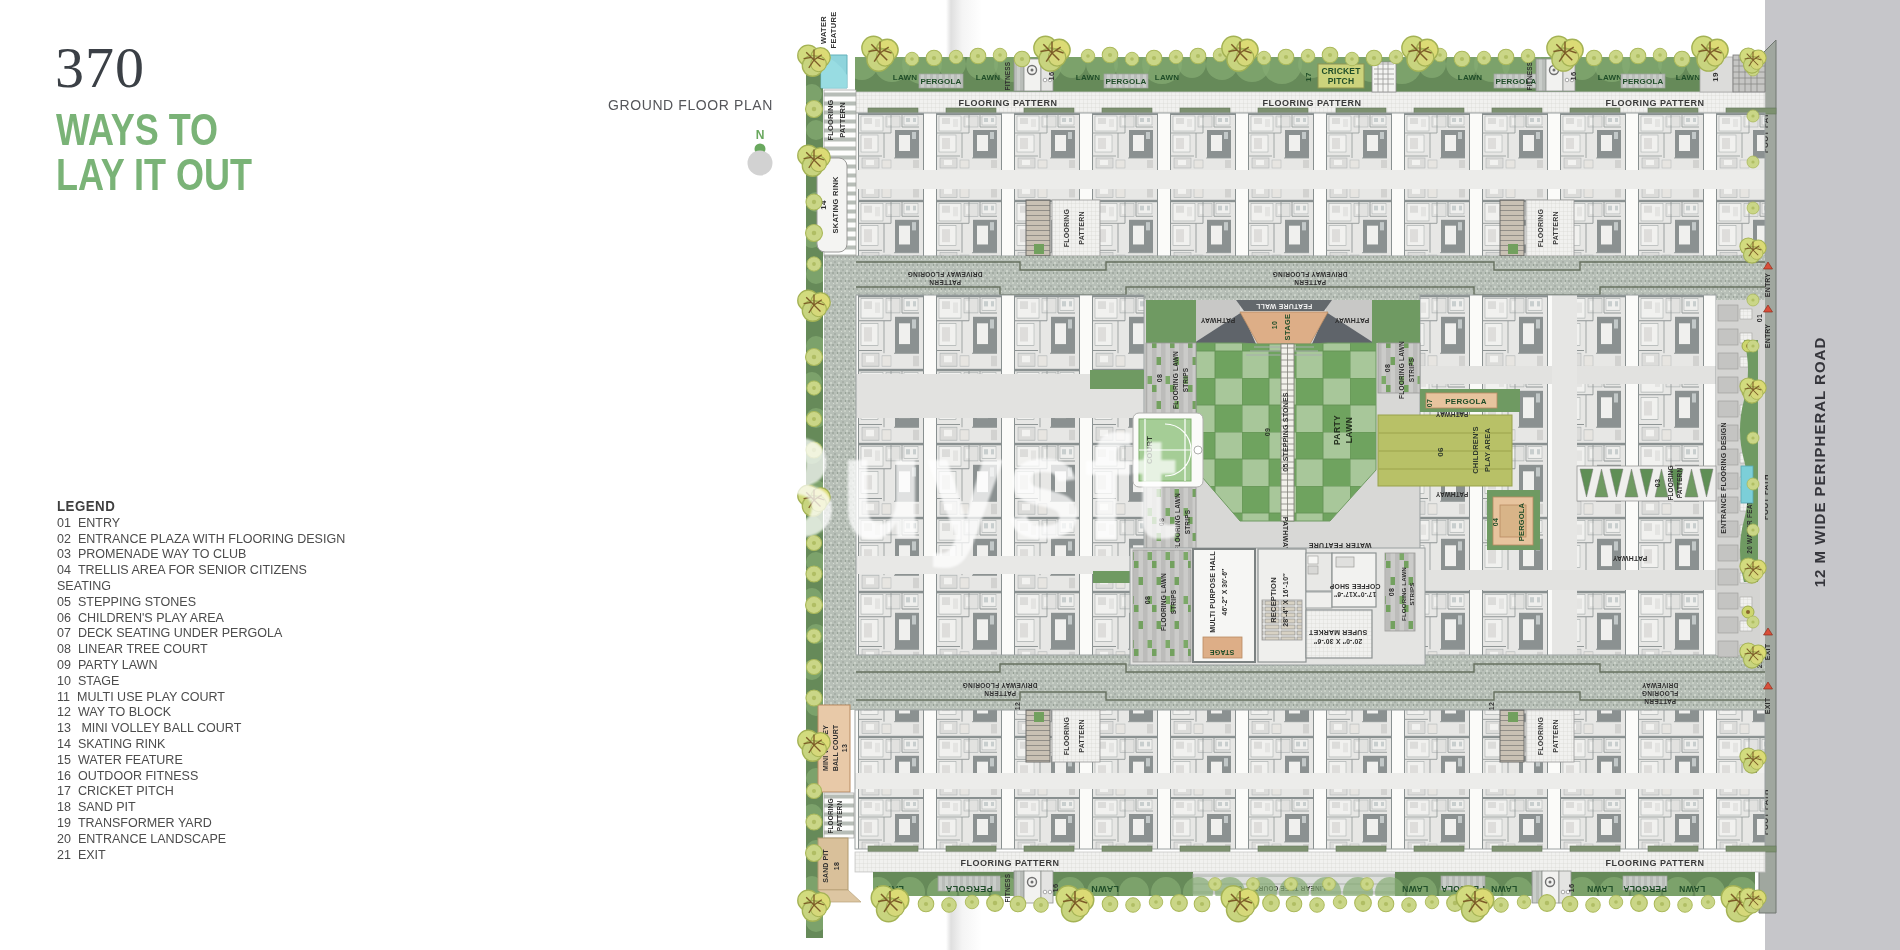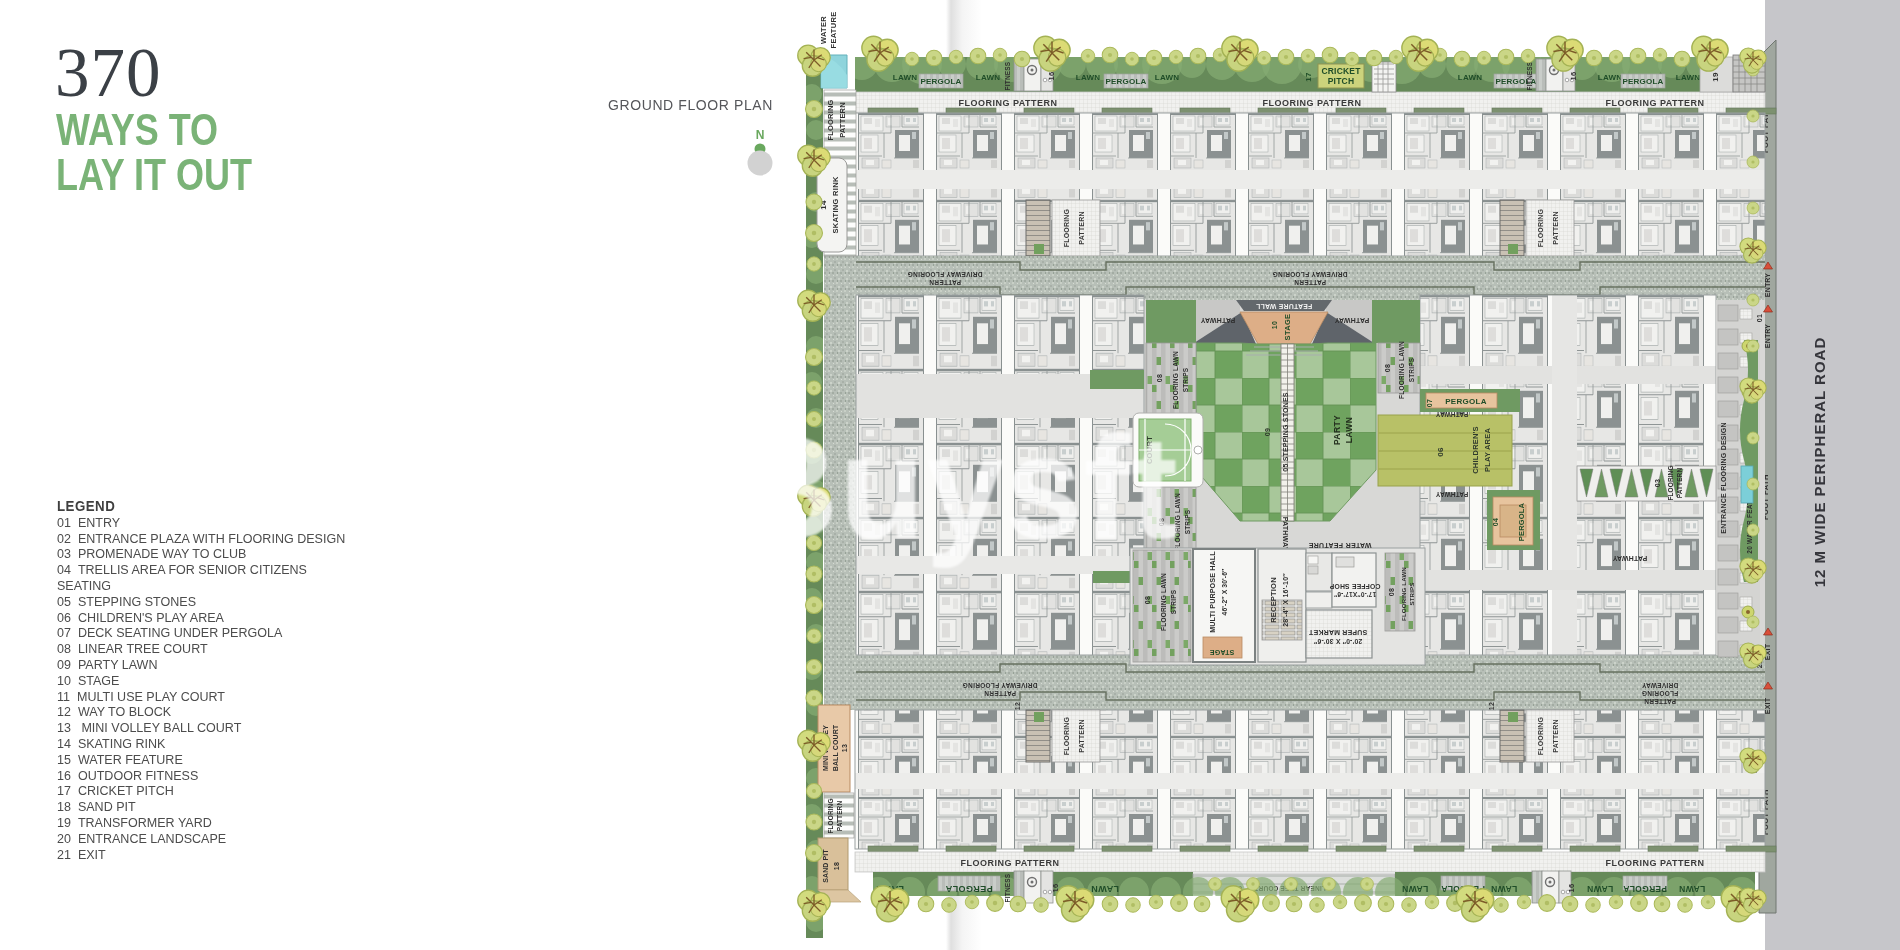--- a/index.html
+++ b/index.html
@@ -1,18 +1,18 @@
 <!DOCTYPE html>
 <html><head><meta charset="utf-8"><style>
 
 * { margin:0; padding:0; box-sizing:border-box; }
 body { width:1900px; height:950px; position:relative; background:#fff; overflow:hidden;
        font-family:"Liberation Sans", sans-serif; }
 .big370 { position:absolute; left:55px; top:34px; font-family:"Liberation Serif", serif;
-          font-size:69px; color:#3b4046; letter-spacing:1px; }
+          font-size:58px; color:#3b4046; letter-spacing:1px; }
 .ways { position:absolute; left:56px; top:107px; font-size:45px; color:#7ab377;
         font-weight:bold; line-height:45px; letter-spacing:0px;
         transform:scaleX(0.80); transform-origin:0 0; }
 .gfp { position:absolute; left:608px; top:97px; font-size:14px; color:#55565a; letter-spacing:0.6px; }
 .legend { position:absolute; left:57px; top:499px; font-size:13.2px; color:#4c4c4c; line-height:15.8px; transform:scaleX(0.95); transform-origin:0 0; }
 .legend b { font-size:14px; color:#3f3f3f; letter-spacing:0.5px; }
 .spine { position:absolute; left:946px; top:0; width:36px; height:950px;
          background:linear-gradient(90deg, rgba(0,0,0,0) 0%, rgba(110,110,110,0.22) 14%, rgba(150,150,150,0.10) 45%, rgba(0,0,0,0) 100%); }
 .wm { position:absolute; left:737px; top:404px; font-size:146px; font-weight:bold; color:rgba(255,255,255,0.73);
       letter-spacing:1px; filter:blur(1.1px); z-index:5; transform:scaleX(0.96); transform-origin:0 0; }

